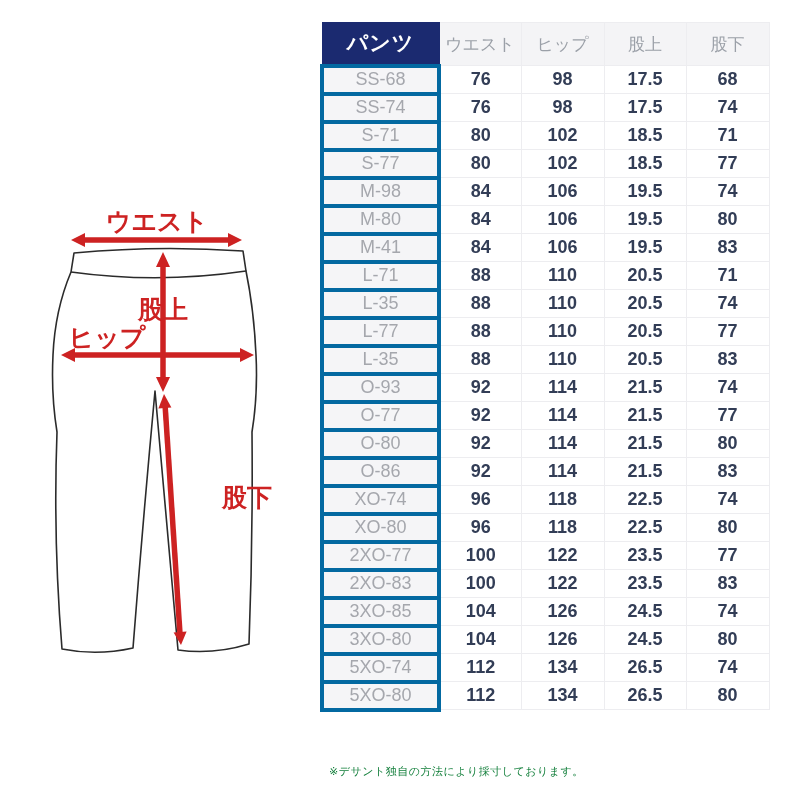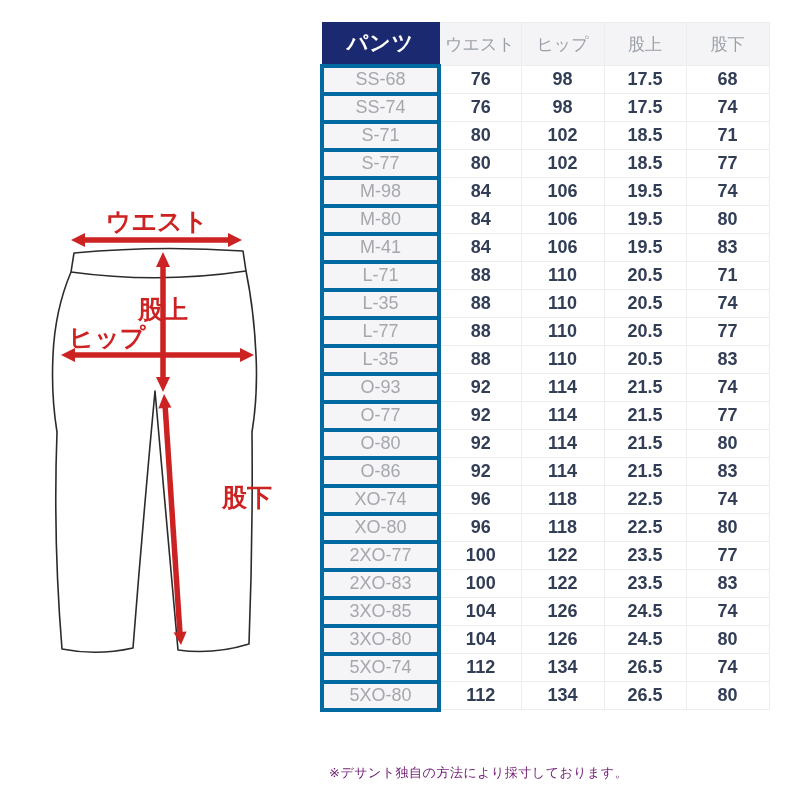--- a/index.html
+++ b/index.html
@@ -25,22 +25,22 @@
   table { border-collapse:collapse; width:447px; table-layout:fixed;border-radius:6px; }
   thead th { height:43px; background:#f4f4f6; color:#9ba0a8; font-size:17px;
              font-weight:500; border:1px solid #ededf0; }
   thead th.title-cell { background:var(--navy); color:#ffffff; font-size:21px;
              font-weight:bold; border:1px solid var(--navy); letter-spacing:1px; }
   tbody th { height:28px; background:#f5f5f7; color:#a5a7ad; font-size:18px;
              font-weight:400; border:4px solid #0369a1; }
   tbody td { height:28px; background:#ffffff; color:#323d56; font-size:18px;
              font-weight:600; text-align:center; border:1px solid #ededf0; }
 
-  .footnote { position:absolute; left:329px; top:764px; color:#701a75;
-              font-size:13px; font-weight:500; letter-spacing:0.5px; }
+  .footnote { position:absolute; left:329px; top:764px; color:#15803d;
+              font-size:11px; font-weight:500; letter-spacing:0.5px; }
 </style>
 </head>
 <body>
 
 <div class="page">
 
   <svg class="diagram" viewBox="0 0 320 800" xmlns="http://www.w3.org/2000/svg">
 
     <g>
       <path class="pants-line" d="M 74,253

